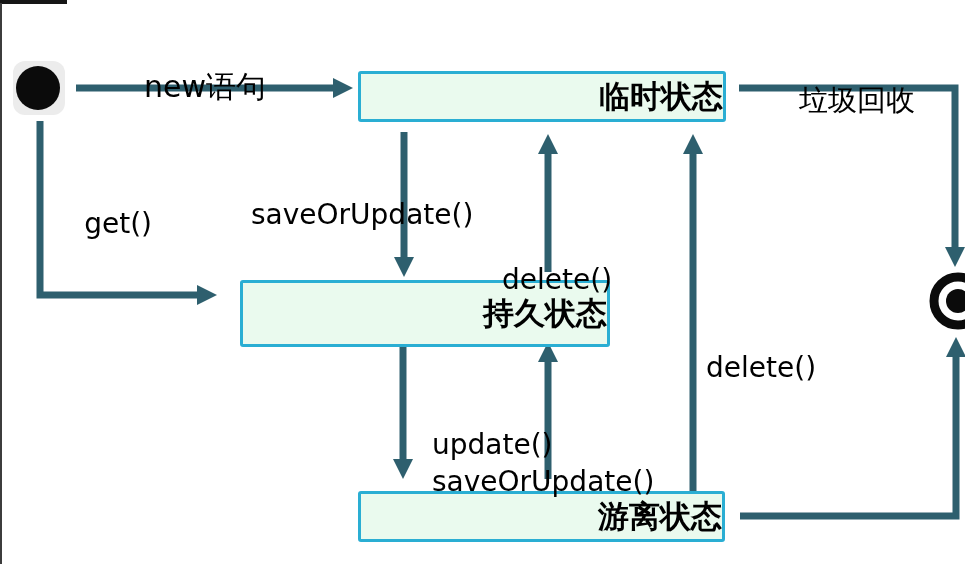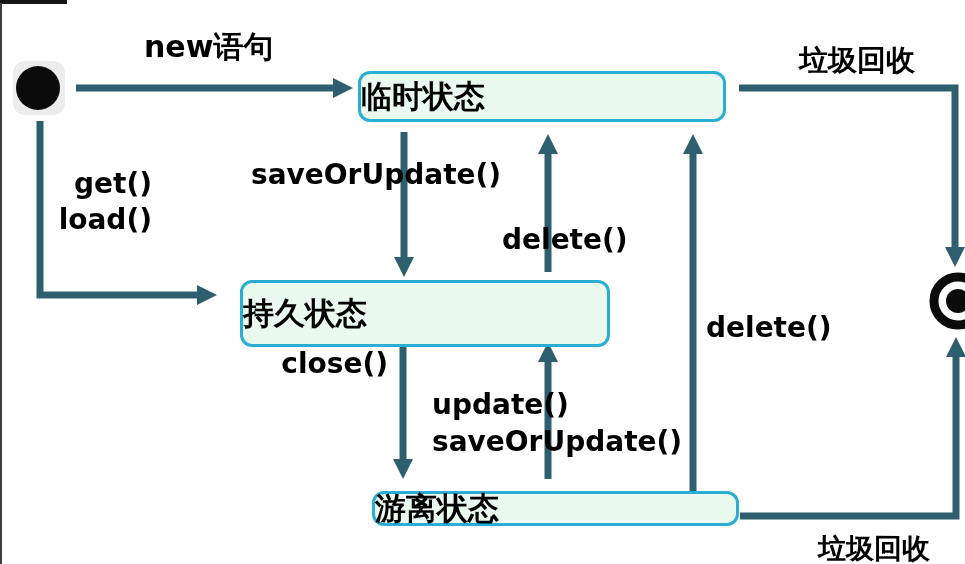--- a/index.html
+++ b/index.html
@@ -35,39 +35,40 @@
   .arrow-head { fill: var(--arrow); stroke: none; }
   .halo { fill: #ececec; }
   .node-black { fill: #0b0b0b; }
   .end-outer { fill: #ffffff; stroke: #0b0b0b; stroke-width: 9; }
   .frame { fill: #161616; }
   .frame-left { fill: #3c3c3c; }
   .state-box {
     position: absolute;
     box-sizing: border-box;
     border: 3px solid var(--box-border);
-    border-radius: 12px;
+    border-radius: 3px;
     background: var(--box-fill);
     display: flex;
     align-items: center;
-    justify-content: flex-start;
+    justify-content: flex-end;
   }
   .state-box span {
     font-size: 31px;
     font-weight: bold;
     color: var(--text);
     white-space: nowrap;
   }
   .lbl {
     position: absolute;
-    font-weight: bold;
+    font-weight: normal;
     color: var(--text);
     font-size: 28px;
     white-space: nowrap;
     line-height: 1.25;
+    margin-top: 40px;
   }
   .lbl-new { left: 144px; top: 28px; font-size: 30px; }
   .lbl-gc-top { left: 799px; top: 42px; font-size: 29px; }
   .grp-getload { left: 48px; top: 166px; width: 104px; text-align: right; line-height: 36px; }
   .grp-save { left: 251px; top: 156px; line-height: 37px; }
   .lbl-delete-mid { left: 502px; top: 222px; }
   .grp-evict { left: 262px; top: 346px; width: 126px; text-align: right; line-height: 36px; }
   .grp-update { left: 432px; top: 386px; line-height: 37px; }
   .lbl-delete-right { left: 706px; top: 310px; }
   .lbl-gc-bottom { left: 818px; top: 531px; }
@@ -140,40 +141,38 @@
   </svg>
 
   <div class="state-box" style="left:358px; top:71px; width:368px; height:51px;">
     <span>临时状态</span>
   </div>
 
   <div class="state-box" style="left:240px; top:280px; width:370px; height:67px;">
     <span>持久状态</span>
   </div>
 
-  <div class="state-box" style="left:358px; top:491px; width:367px; height:35px;margin-left:14px;">
+  <div class="state-box" style="left:358px; top:491px; width:367px; height:51px;">
     <span>游离状态</span>
   </div>
 
   <div class="lbl lbl-new">new语句</div>
   <div class="lbl lbl-gc-top">垃圾回收</div>
 
   <div class="lbl grp-getload">
     <span class="grp-line">get()</span>
-    <span class="grp-line">load()</span>
   </div>
 
   <div class="lbl grp-save">
     <span class="grp-line">saveOrUpdate()</span>
   </div>
 
   <div class="lbl lbl-delete-mid">delete()</div>
 
   <div class="lbl grp-evict">
-    <span class="grp-line">close()</span>
   </div>
 
   <div class="lbl grp-update">
     <span class="grp-line">update()</span>
     <span class="grp-line">saveOrUpdate()</span>
   </div>
 
   <div class="lbl lbl-delete-right">delete()</div>
   <div class="lbl lbl-gc-bottom">垃圾回收</div>
 

